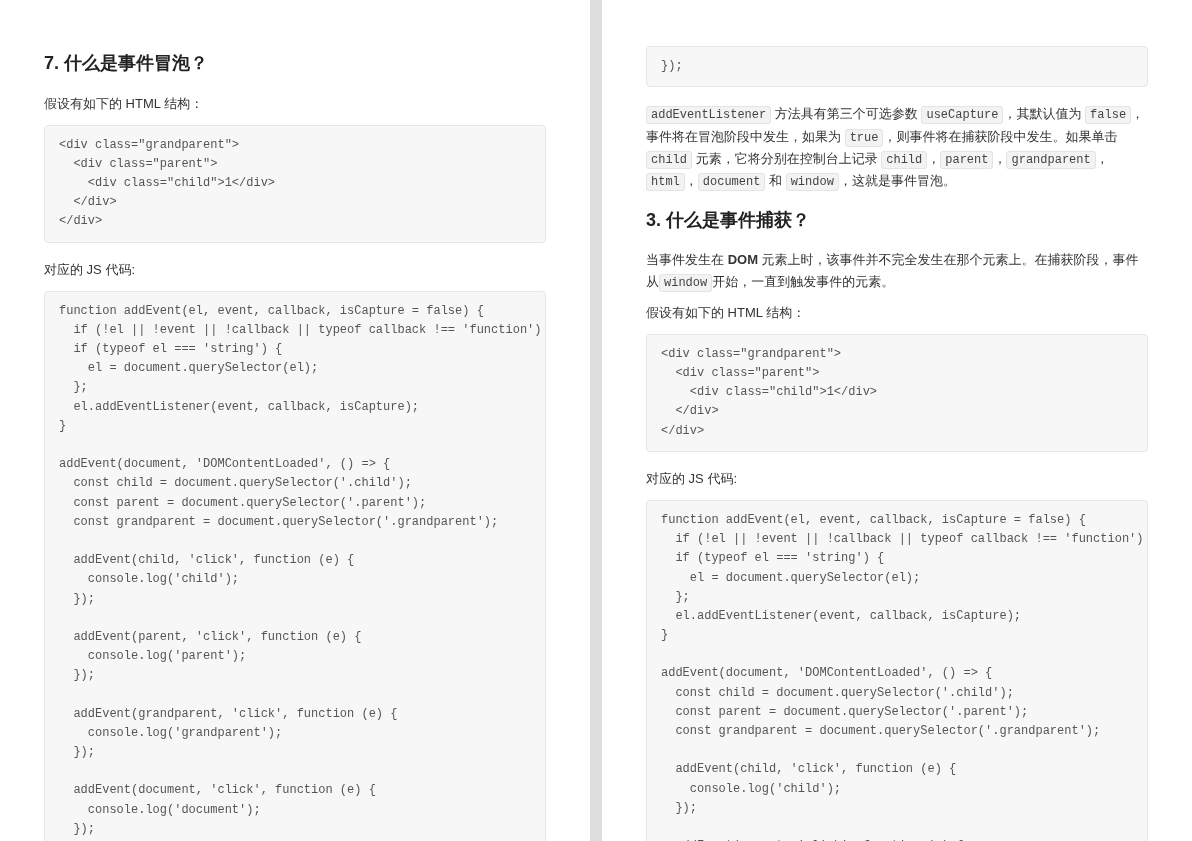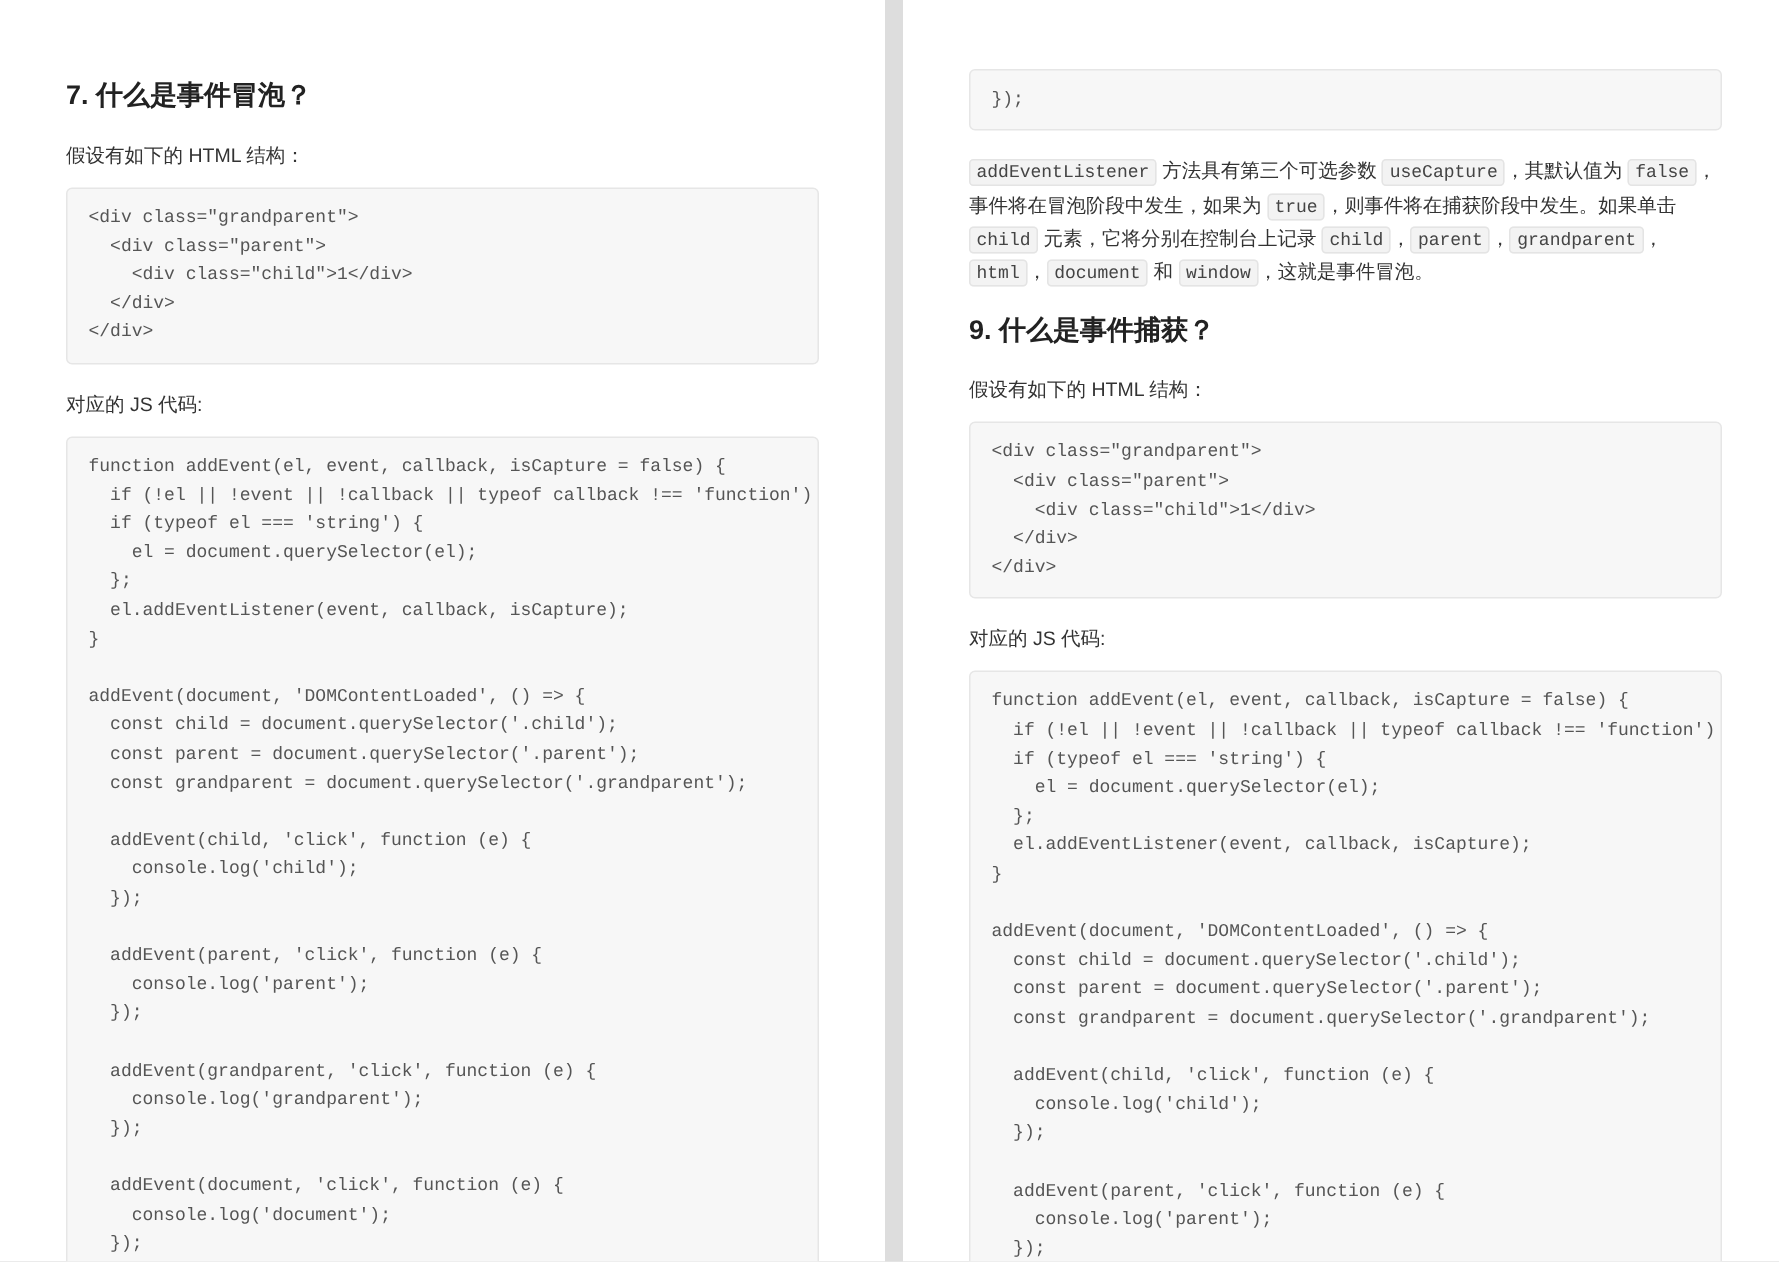--- a/index.html
+++ b/index.html
@@ -118,22 +118,25 @@
   </div>
 
   <div class="page">
 
     <pre class="codeblock">});</pre>
 
     <p>
       <code class="inline-code">addEventListener</code><span> 方法具有第三个可选参数 </span><code class="inline-code">useCapture</code><span>，其默认值为 </span><code class="inline-code">false</code><span>，事件将在冒泡阶段中发生，如果为 </span><code class="inline-code">true</code><span>，则事件将在捕获阶段中发生。如果单击 </span><code class="inline-code">child</code><span> 元素，它将分别在控制台上记录 </span><code class="inline-code">child</code><span>，</span><code class="inline-code">parent</code><span>，</span><code class="inline-code">grandparent</code><span>，</span><code class="inline-code">html</code><span>，</span><code class="inline-code">document</code><span> 和 </span><code class="inline-code">window</code><span>，这就是事件冒泡。</span>
     </p>
 
-    <h2>9. 什么是事件捕获？</h2>
+    <h2>3. 什么是事件捕获？</h2>
 
+    <p>
+      <span>当事件发生在 </span><span class="bold">DOM</span><span> 元素上时，该事件并不完全发生在那个元素上。在捕获阶段，事件从</span><code class="inline-code">window</code><span>开始，一直到触发事件的元素。</span>
+    </p>
 
     <p>假设有如下的 HTML 结构：</p>
 
     <pre class="codeblock">&lt;div class="grandparent"&gt;
   &lt;div class="parent"&gt;
     &lt;div class="child"&gt;1&lt;/div&gt;
   &lt;/div&gt;
 &lt;/div&gt;</pre>
 
     <p>对应的 JS 代码:</p>

